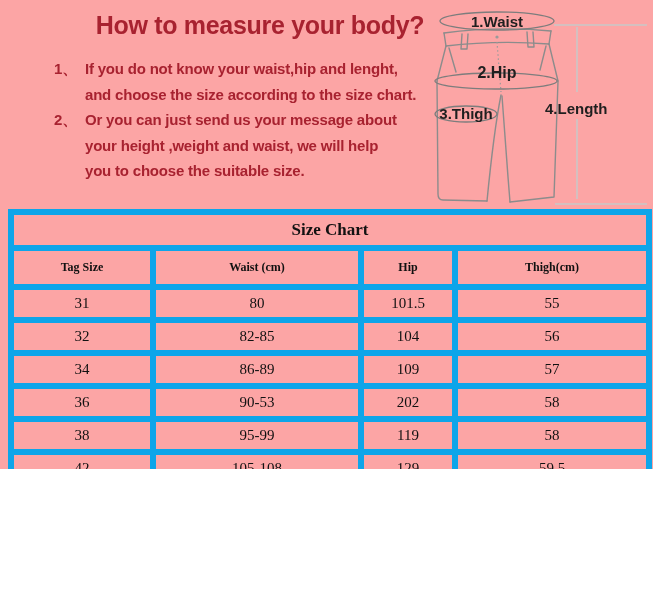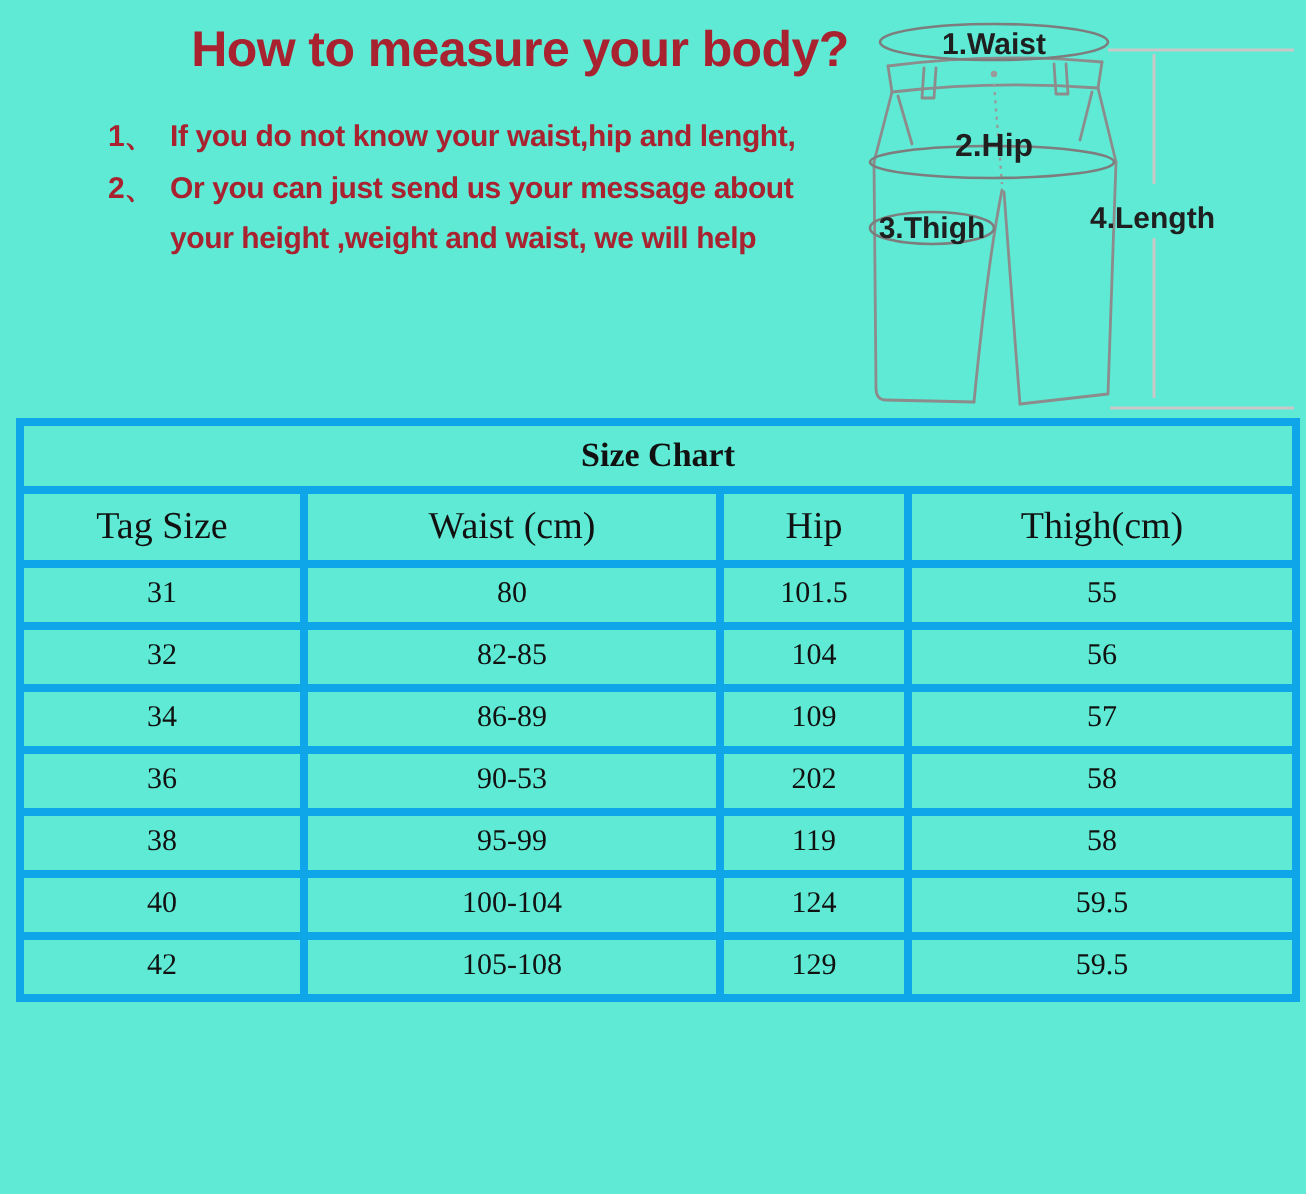--- a/index.html
+++ b/index.html
@@ -1,17 +1,17 @@
 <!DOCTYPE html>
 <html><head>
 <meta charset="utf-8">
 <style>
   html,body { margin:0; padding:0; background:#fff; }
   .page {
-    position:relative; width:653px; height:597px; background:#5eead4;
+    position:relative; width:653px; height:469px; background:#fca5a5;
     font-family:"Liberation Sans", sans-serif; overflow:hidden;
   }
   
   .title {
     position:absolute; top:11px; left:40px; width:440px;
     text-align:center; font-size:25px; font-weight:bold;
     color:#a82230; letter-spacing:-0.3px;
   }
   .instructions {
     position:absolute; top:56px; left:54px; width:395px;
@@ -26,41 +26,43 @@
     font-family:"Liberation Sans", sans-serif; font-weight:bold;
     fill:#1f1f1f;
   }
   
   .size-table {
     position:absolute; top:209px; left:8px; width:638px;
     border-collapse:collapse; table-layout:fixed;
     font-family:"Liberation Serif", serif; color:#111;
     text-align:center;
   }
-  .size-table td { border:4px solid #0ea5e9; padding:0;text-align:center; }
+  .size-table td { border:6px solid #0ea5e9; padding:0;text-align:center; }
   .caption-row td { height:30px; font-weight:bold; font-size:17px; }
-  .header-row td { height:33px; font-weight:normal; font-size:19px; }
+  .header-row td { height:33px; font-weight:bold; font-size:12px; }
   .data-row td   { height:27px; font-size:15px; }
 </style>
 </head>
 <body>
 
 <div class="page">
 
   <div class="title">How to measure your body?</div>
 
   <div class="instructions">
     <div class="instr-item">
       <span class="instr-marker">1、</span>
       <div>If you do not know your waist,hip and lenght,</div>
+      <div>and choose the size according to the size chart.</div>
     </div>
     <div class="instr-item">
       <span class="instr-marker">2、</span>
       <div>Or you can just send us your message about</div>
       <div>your height ,weight and waist, we will help</div>
+      <div>you to choose the suitable size.</div>
     </div>
   </div>
 
   <svg class="diagram" viewBox="0 0 228 210" xmlns="http://www.w3.org/2000/svg">
 
     <g stroke="#c8c8c8" stroke-width="1.5" fill="none">
       <path d="M129 25 L222 25"></path>
       <path d="M152 27 L152 92"></path>
       <path d="M152 119 L152 199"></path>
       <path d="M130 204 L222 204"></path>
@@ -145,26 +147,20 @@
         <td>202</td>
         <td>58</td>
       </tr>
       <tr class="data-row">
         <td>38</td>
         <td>95-99</td>
         <td>119</td>
         <td>58</td>
       </tr>
       <tr class="data-row">
-        <td>40</td>
-        <td>100-104</td>
-        <td>124</td>
-        <td>59.5</td>
-      </tr>
-      <tr class="data-row">
         <td>42</td>
         <td>105-108</td>
         <td>129</td>
         <td>59.5</td>
       </tr>
     </tbody>
   </table>
 
 </div>
 

